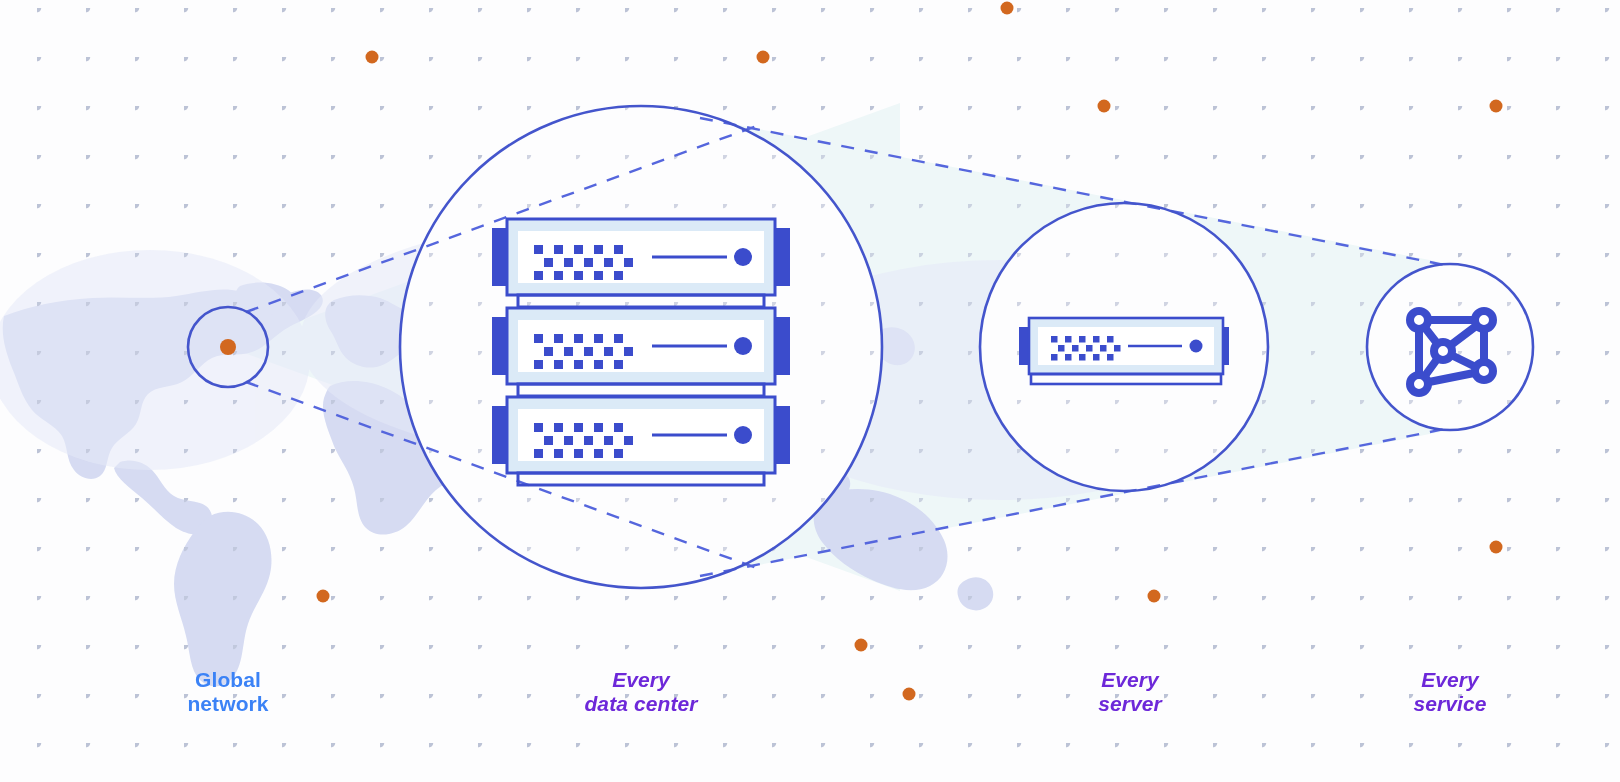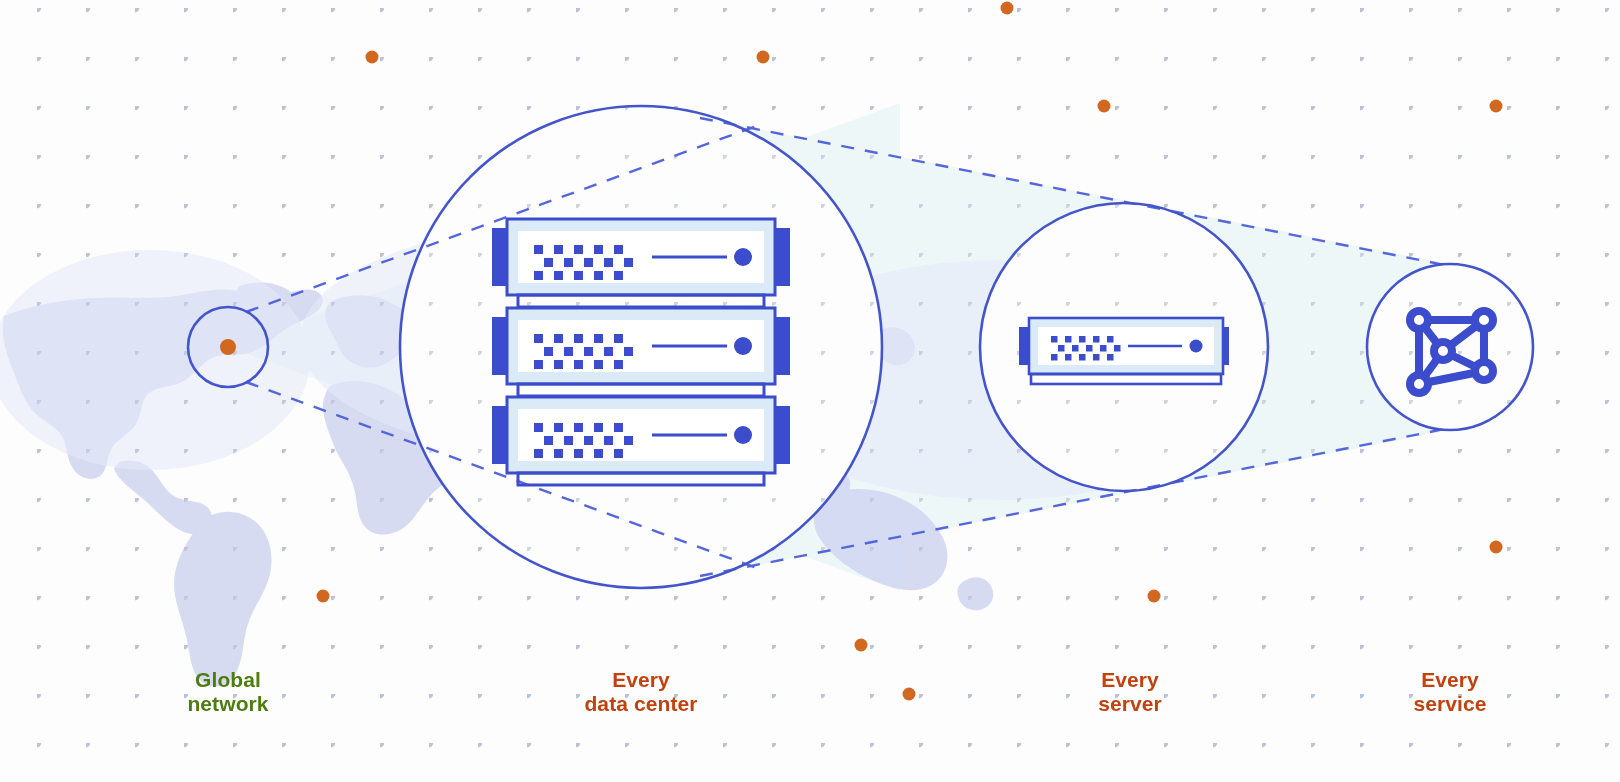--- a/index.html
+++ b/index.html
@@ -2,22 +2,22 @@
 <html><head>
 <meta charset="utf-8">
 <style>
   html,body{margin:0;padding:0;background:#ffffff;}
   body{width:1620px;height:782px;overflow:hidden;
        font-family:"Liberation Sans","DejaVu Sans",sans-serif;}
   #stage{position:relative;width:1620px;height:782px;background:#fdfdfe;}
   #scene{position:absolute;inset:0;}
   .label{position:absolute;text-align:center;font-size:21px;font-weight:700;
          line-height:1.16;letter-spacing:.1px;white-space:pre-line;}
-  .label.dark{color:#c2410c;}
-  .label.accent{color:#4d7c0f;}
+  .label.dark{color:#6d28d9;font-style:italic;}
+  .label.accent{color:#3b82f6;}
 </style>
 </head>
 <body>
 
 <div id="stage">
 
   <svg id="scene" viewBox="0 0 1620 782" xmlns="http://www.w3.org/2000/svg">
     <defs>
 
       <pattern id="dotgrid" x="233" y="8" width="49" height="49" patternUnits="userSpaceOnUse">

